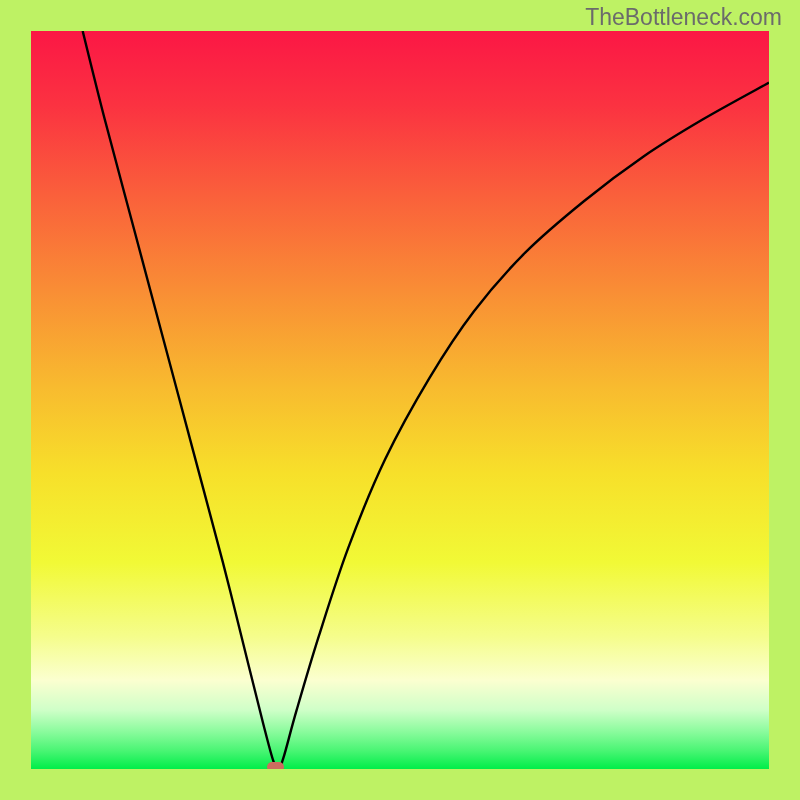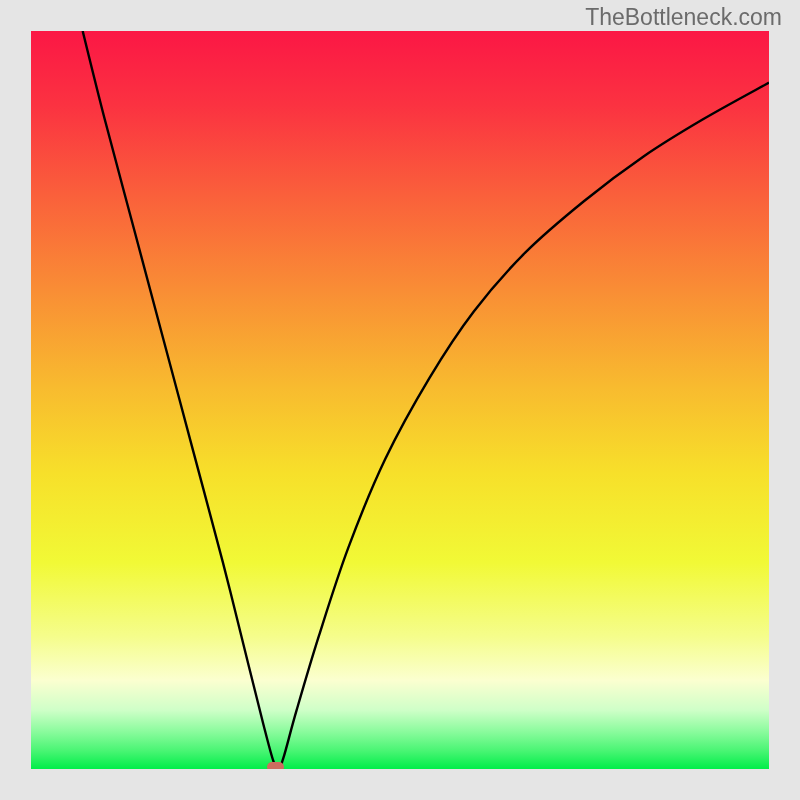--- a/index.html
+++ b/index.html
@@ -8,21 +8,21 @@
     width: 800px;
     height: 800px;
     background: #000;
     font-family: Arial, sans-serif;
     overflow: hidden;
   }
   .container {
     width: 800px;
     height: 800px;
     position: relative;
-    background: #e5e5e5;
+    background: #bef264;
   }
   .watermark {
     position: absolute;
     top: 4px;
     right: 18px;
     color: #6b6b6b;
     font-size: 23px;
     font-weight: 500;
     z-index: 10;
     font-family: Arial, sans-serif;

